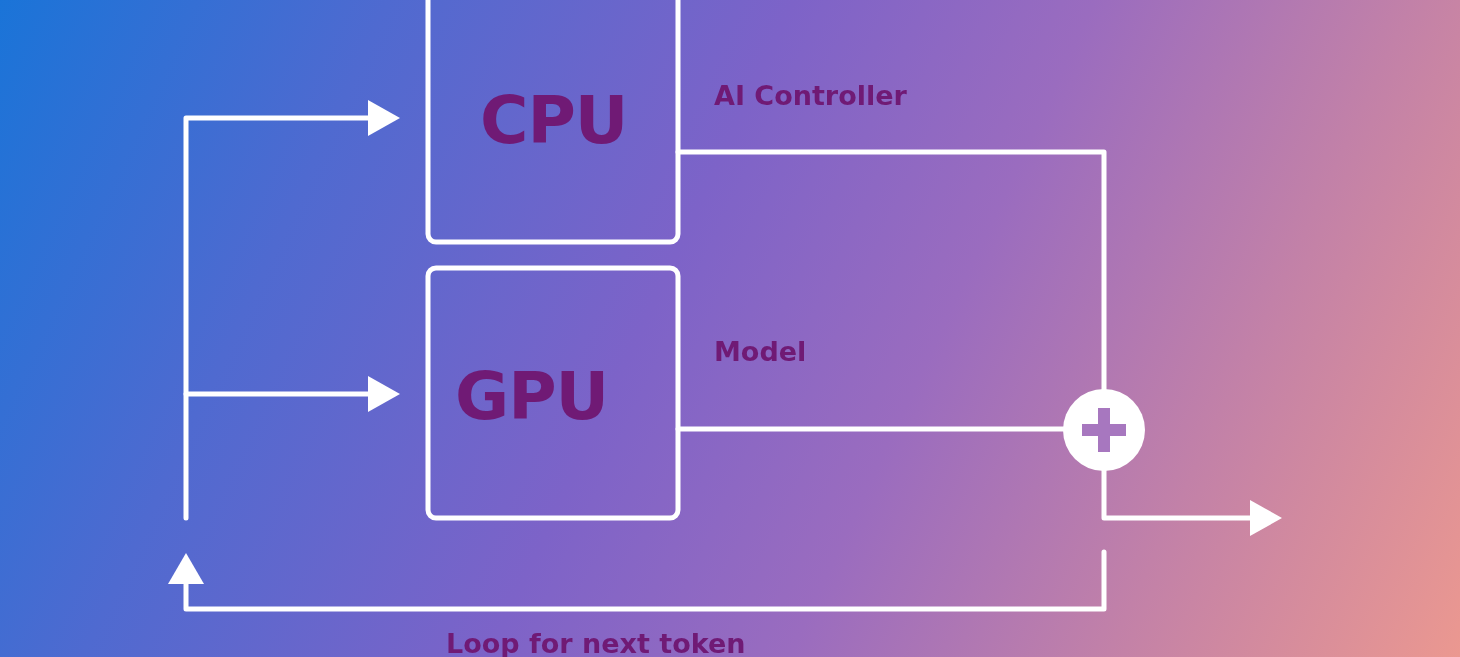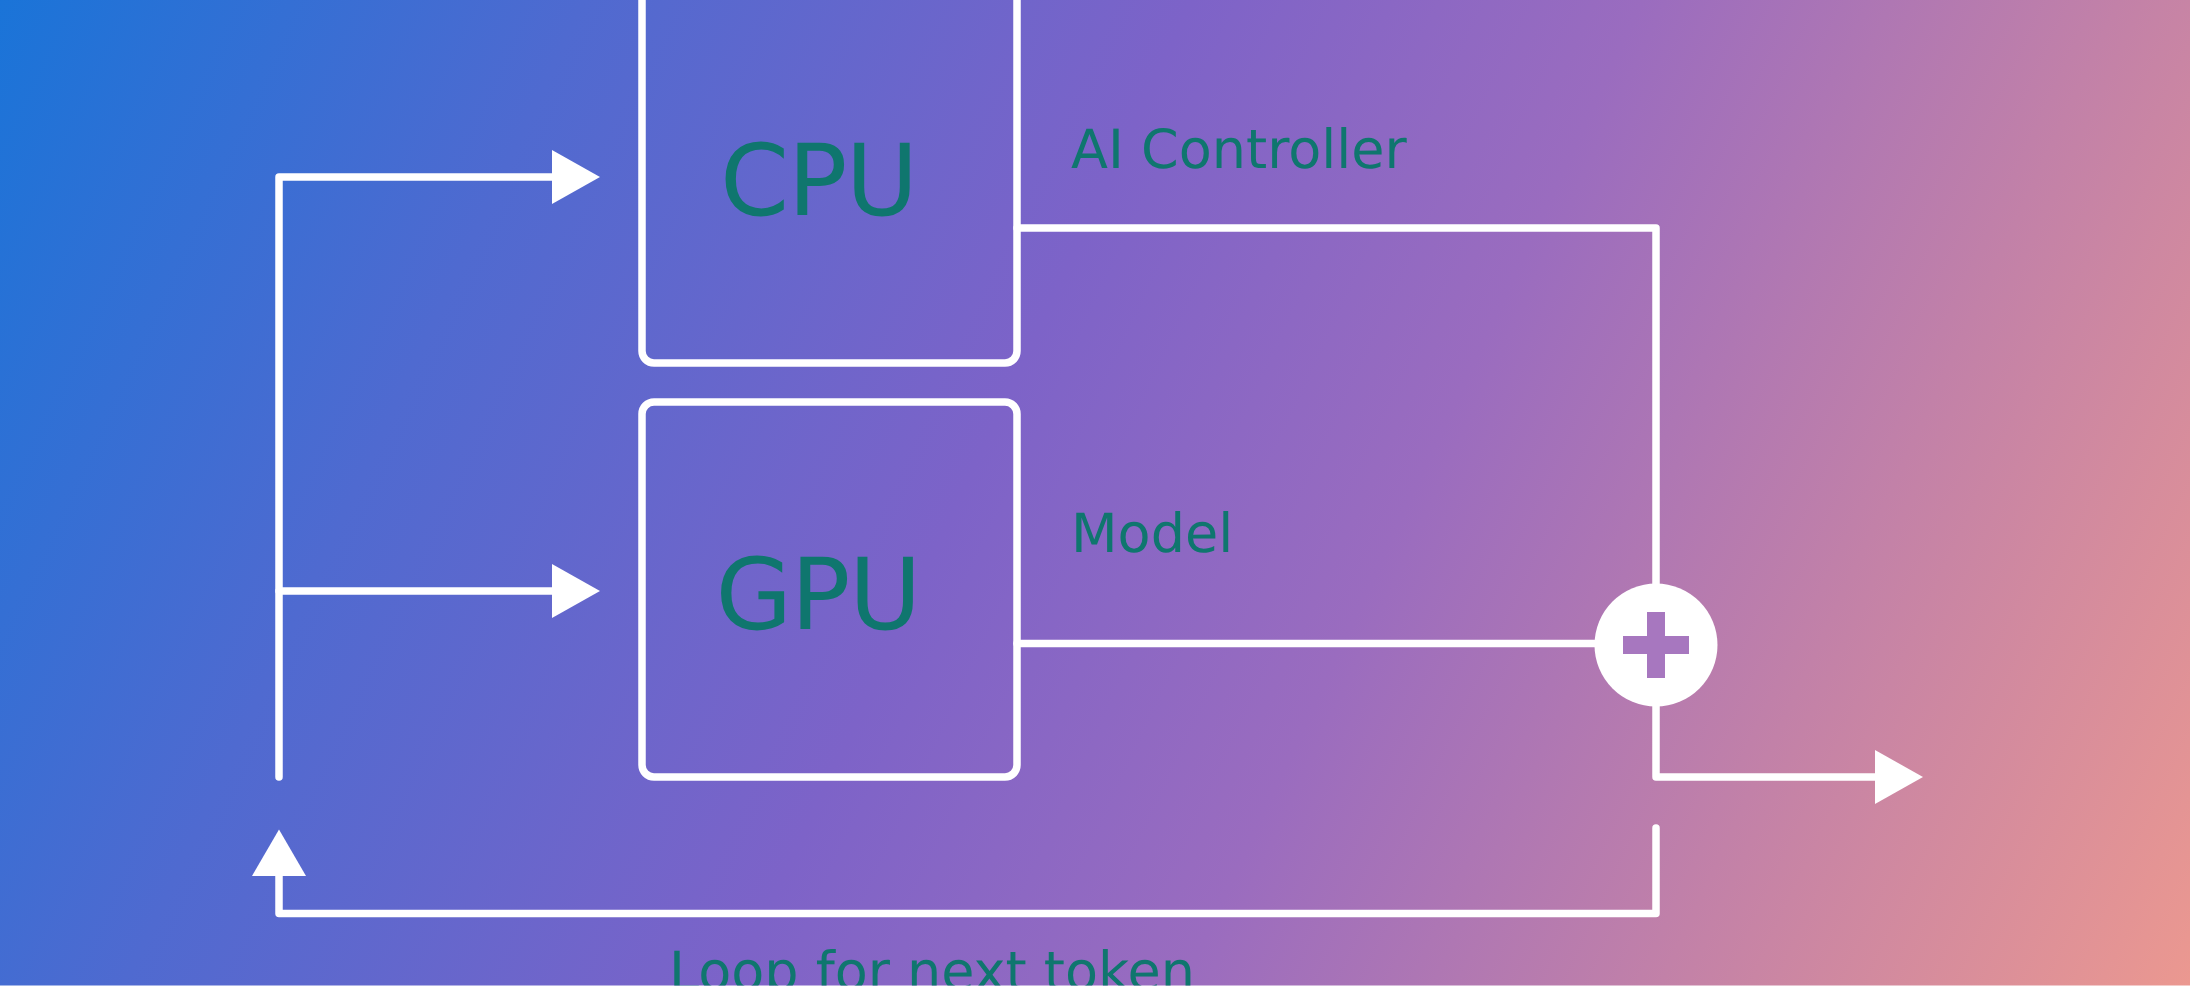--- a/index.html
+++ b/index.html
@@ -1,22 +1,22 @@
 <!DOCTYPE html>
 <html><head>
 <meta charset="utf-8">
 <style>
   html,body{margin:0;padding:0;}
   body{width:1460px;height:657px;overflow:hidden;position:relative;
     background:linear-gradient(115deg,#1a74d8 0%,#4f6ad0 22%,#7d63c8 45%,#9a6cbf 62%,#c281a8 80%,#eb9890 100%);
     font-family:"DejaVu Sans","Liberation Sans",sans-serif;color:#fff;}
   svg{position:absolute;left:0;top:0;}
-  .lbl{position:absolute;font-weight:normal;color:#0f766e;white-space:nowrap;}
+  .lbl{position:absolute;font-weight:bold;color:#701a75;white-space:nowrap;}
   .box-lbl{font-size:66px;letter-spacing:-1px;}
-  .side-lbl{font-size:36px;}
+  .side-lbl{font-size:27px;}
 </style>
 </head>
 <body>
 
 <svg width="1460" height="657" viewBox="0 0 1460 657">
 
   <g fill="none" stroke="#fff" stroke-width="5" stroke-linecap="round" stroke-linejoin="round">
     <path d="M186 518 V118 H372"></path>
     <path d="M186 394 H372"></path>
 
@@ -40,16 +40,16 @@
   </g>
 
   <g>
     <circle cx="1104" cy="430" r="41" fill="#fff"></circle>
     <rect x="1082" y="424" width="44" height="12" fill="#a777bf"></rect>
     <rect x="1098" y="408" width="12" height="44" fill="#a777bf"></rect>
   </g>
 </svg>
 
 <div class="lbl box-lbl" style="left:480px;top:82px;">CPU</div>
-<div class="lbl box-lbl" style="left:477px;top:358px;">GPU</div>
+<div class="lbl box-lbl" style="left:455px;top:358px;">GPU</div>
 <div class="lbl side-lbl" style="left:714px;top:80px;">AI Controller</div>
 <div class="lbl side-lbl" style="left:714px;top:336px;">Model</div>
 <div class="lbl side-lbl" style="left:446px;top:628px;">Loop for next token</div>
 
 </body></html>

